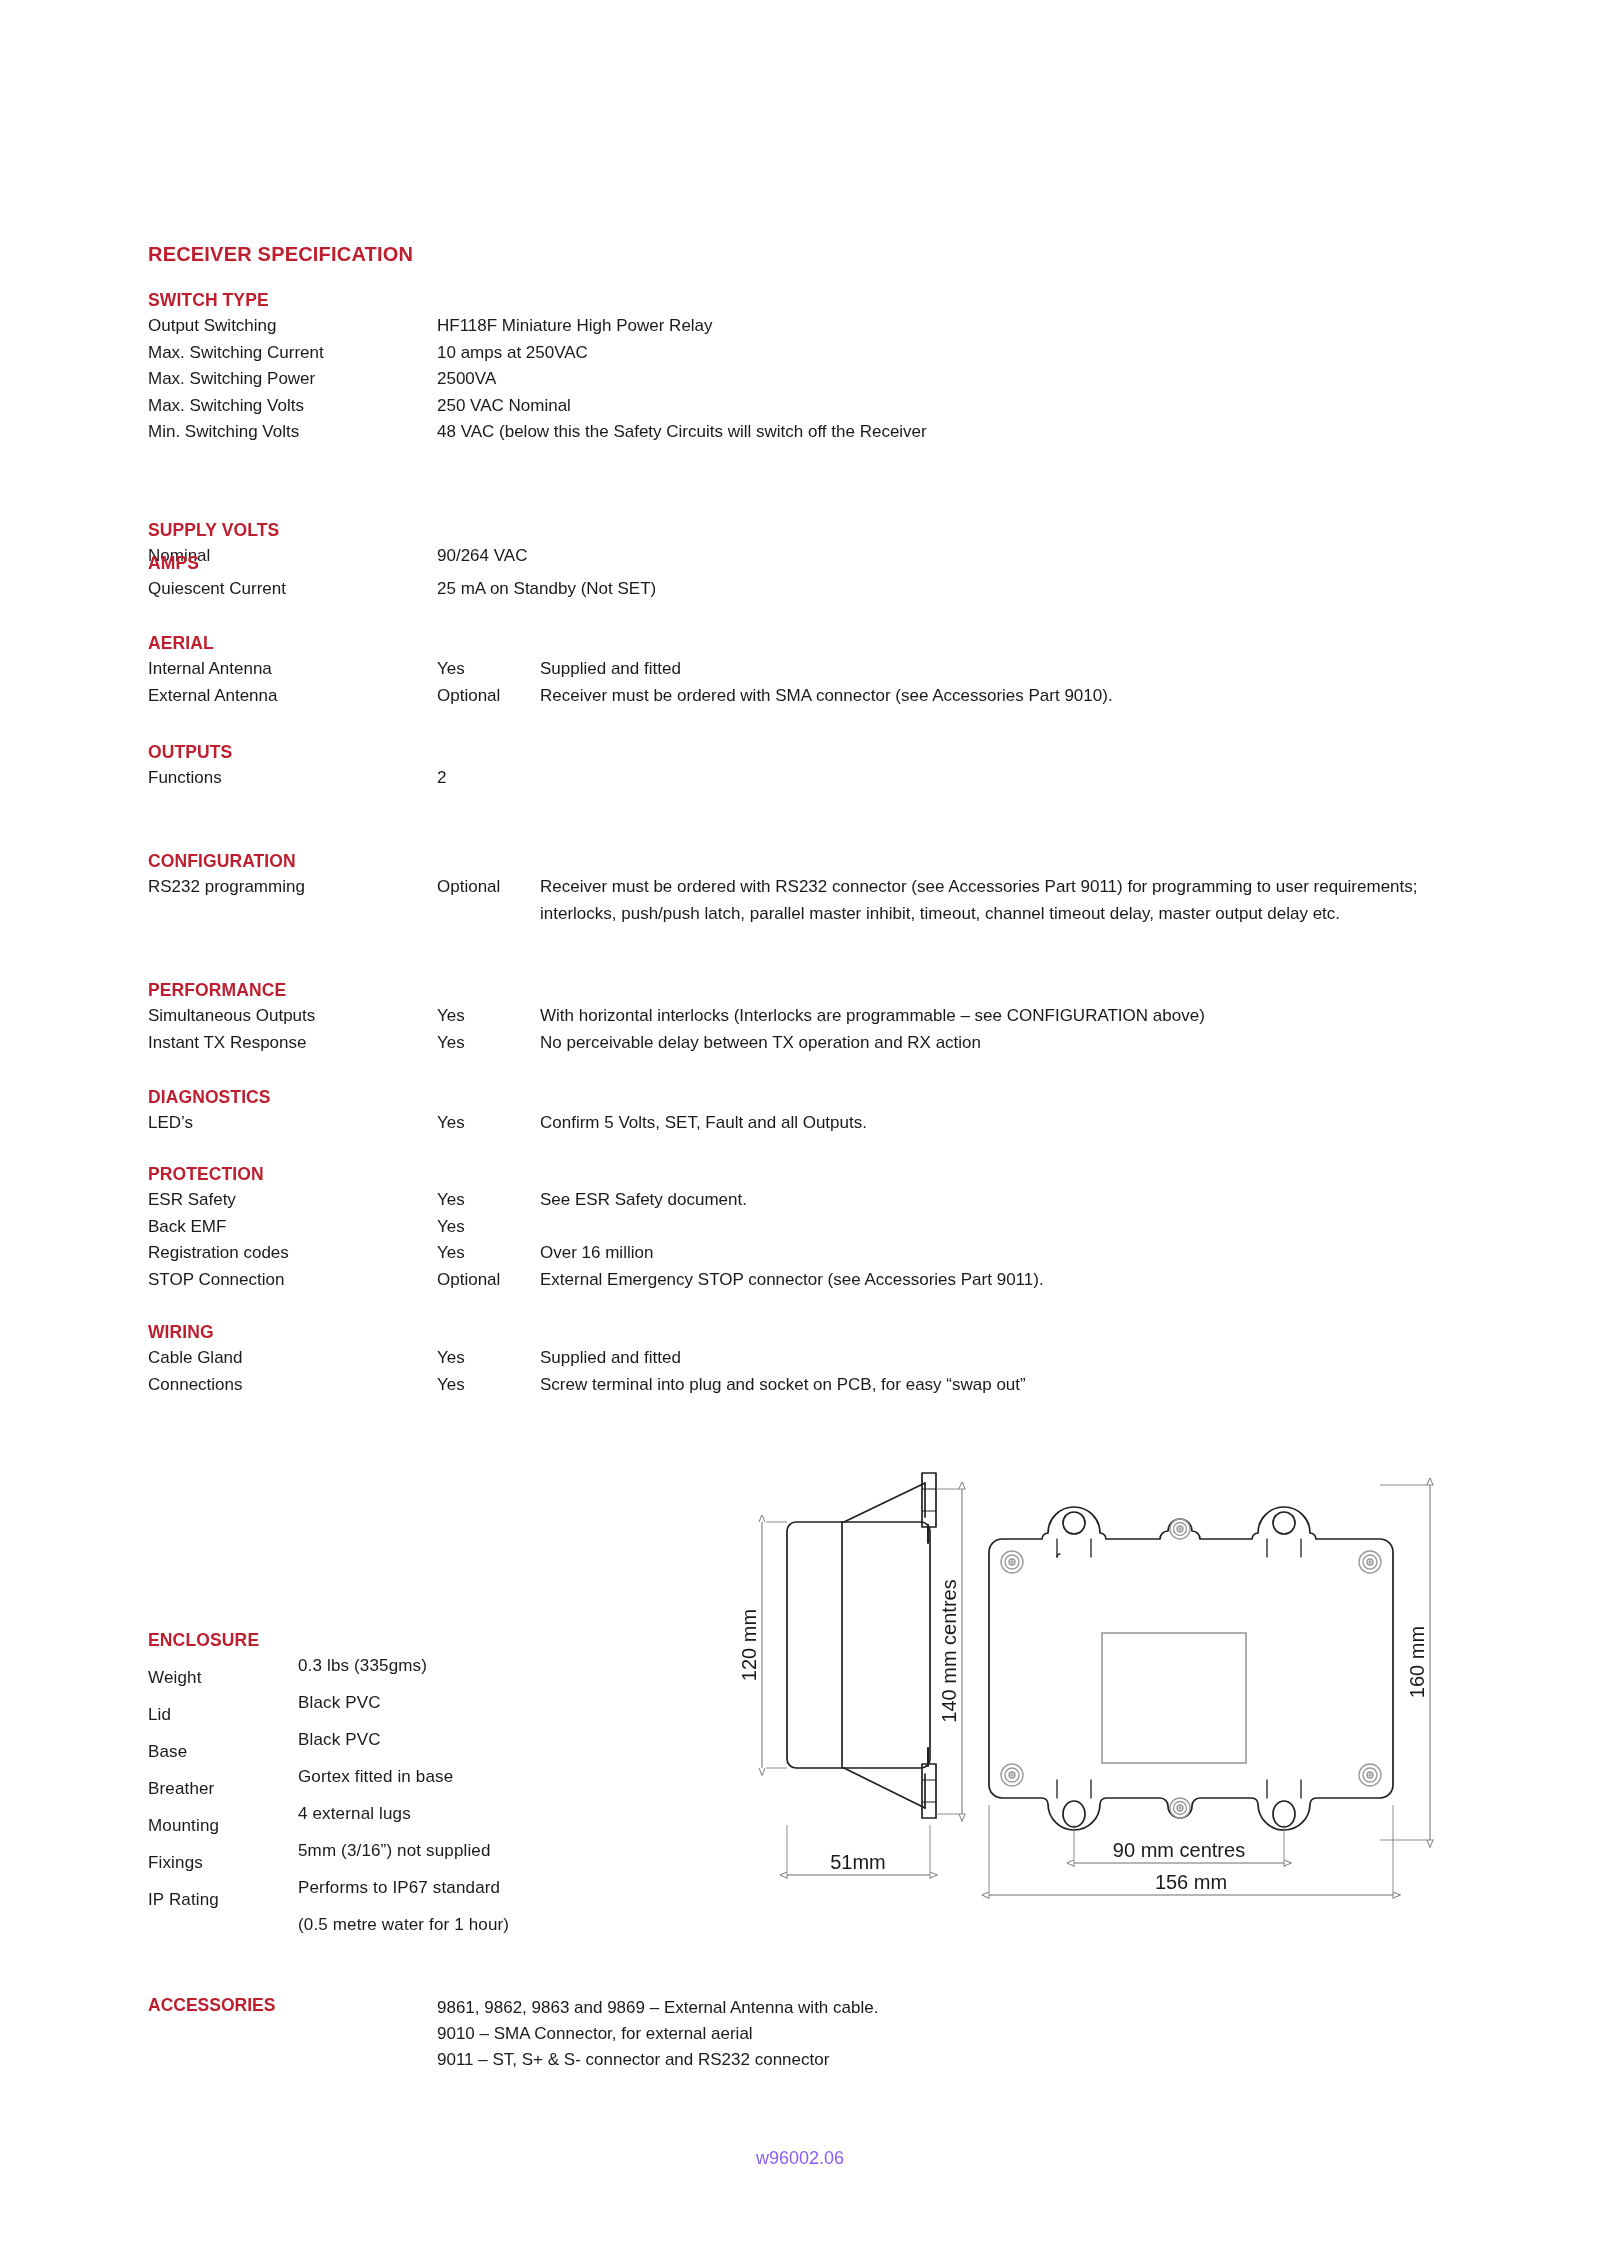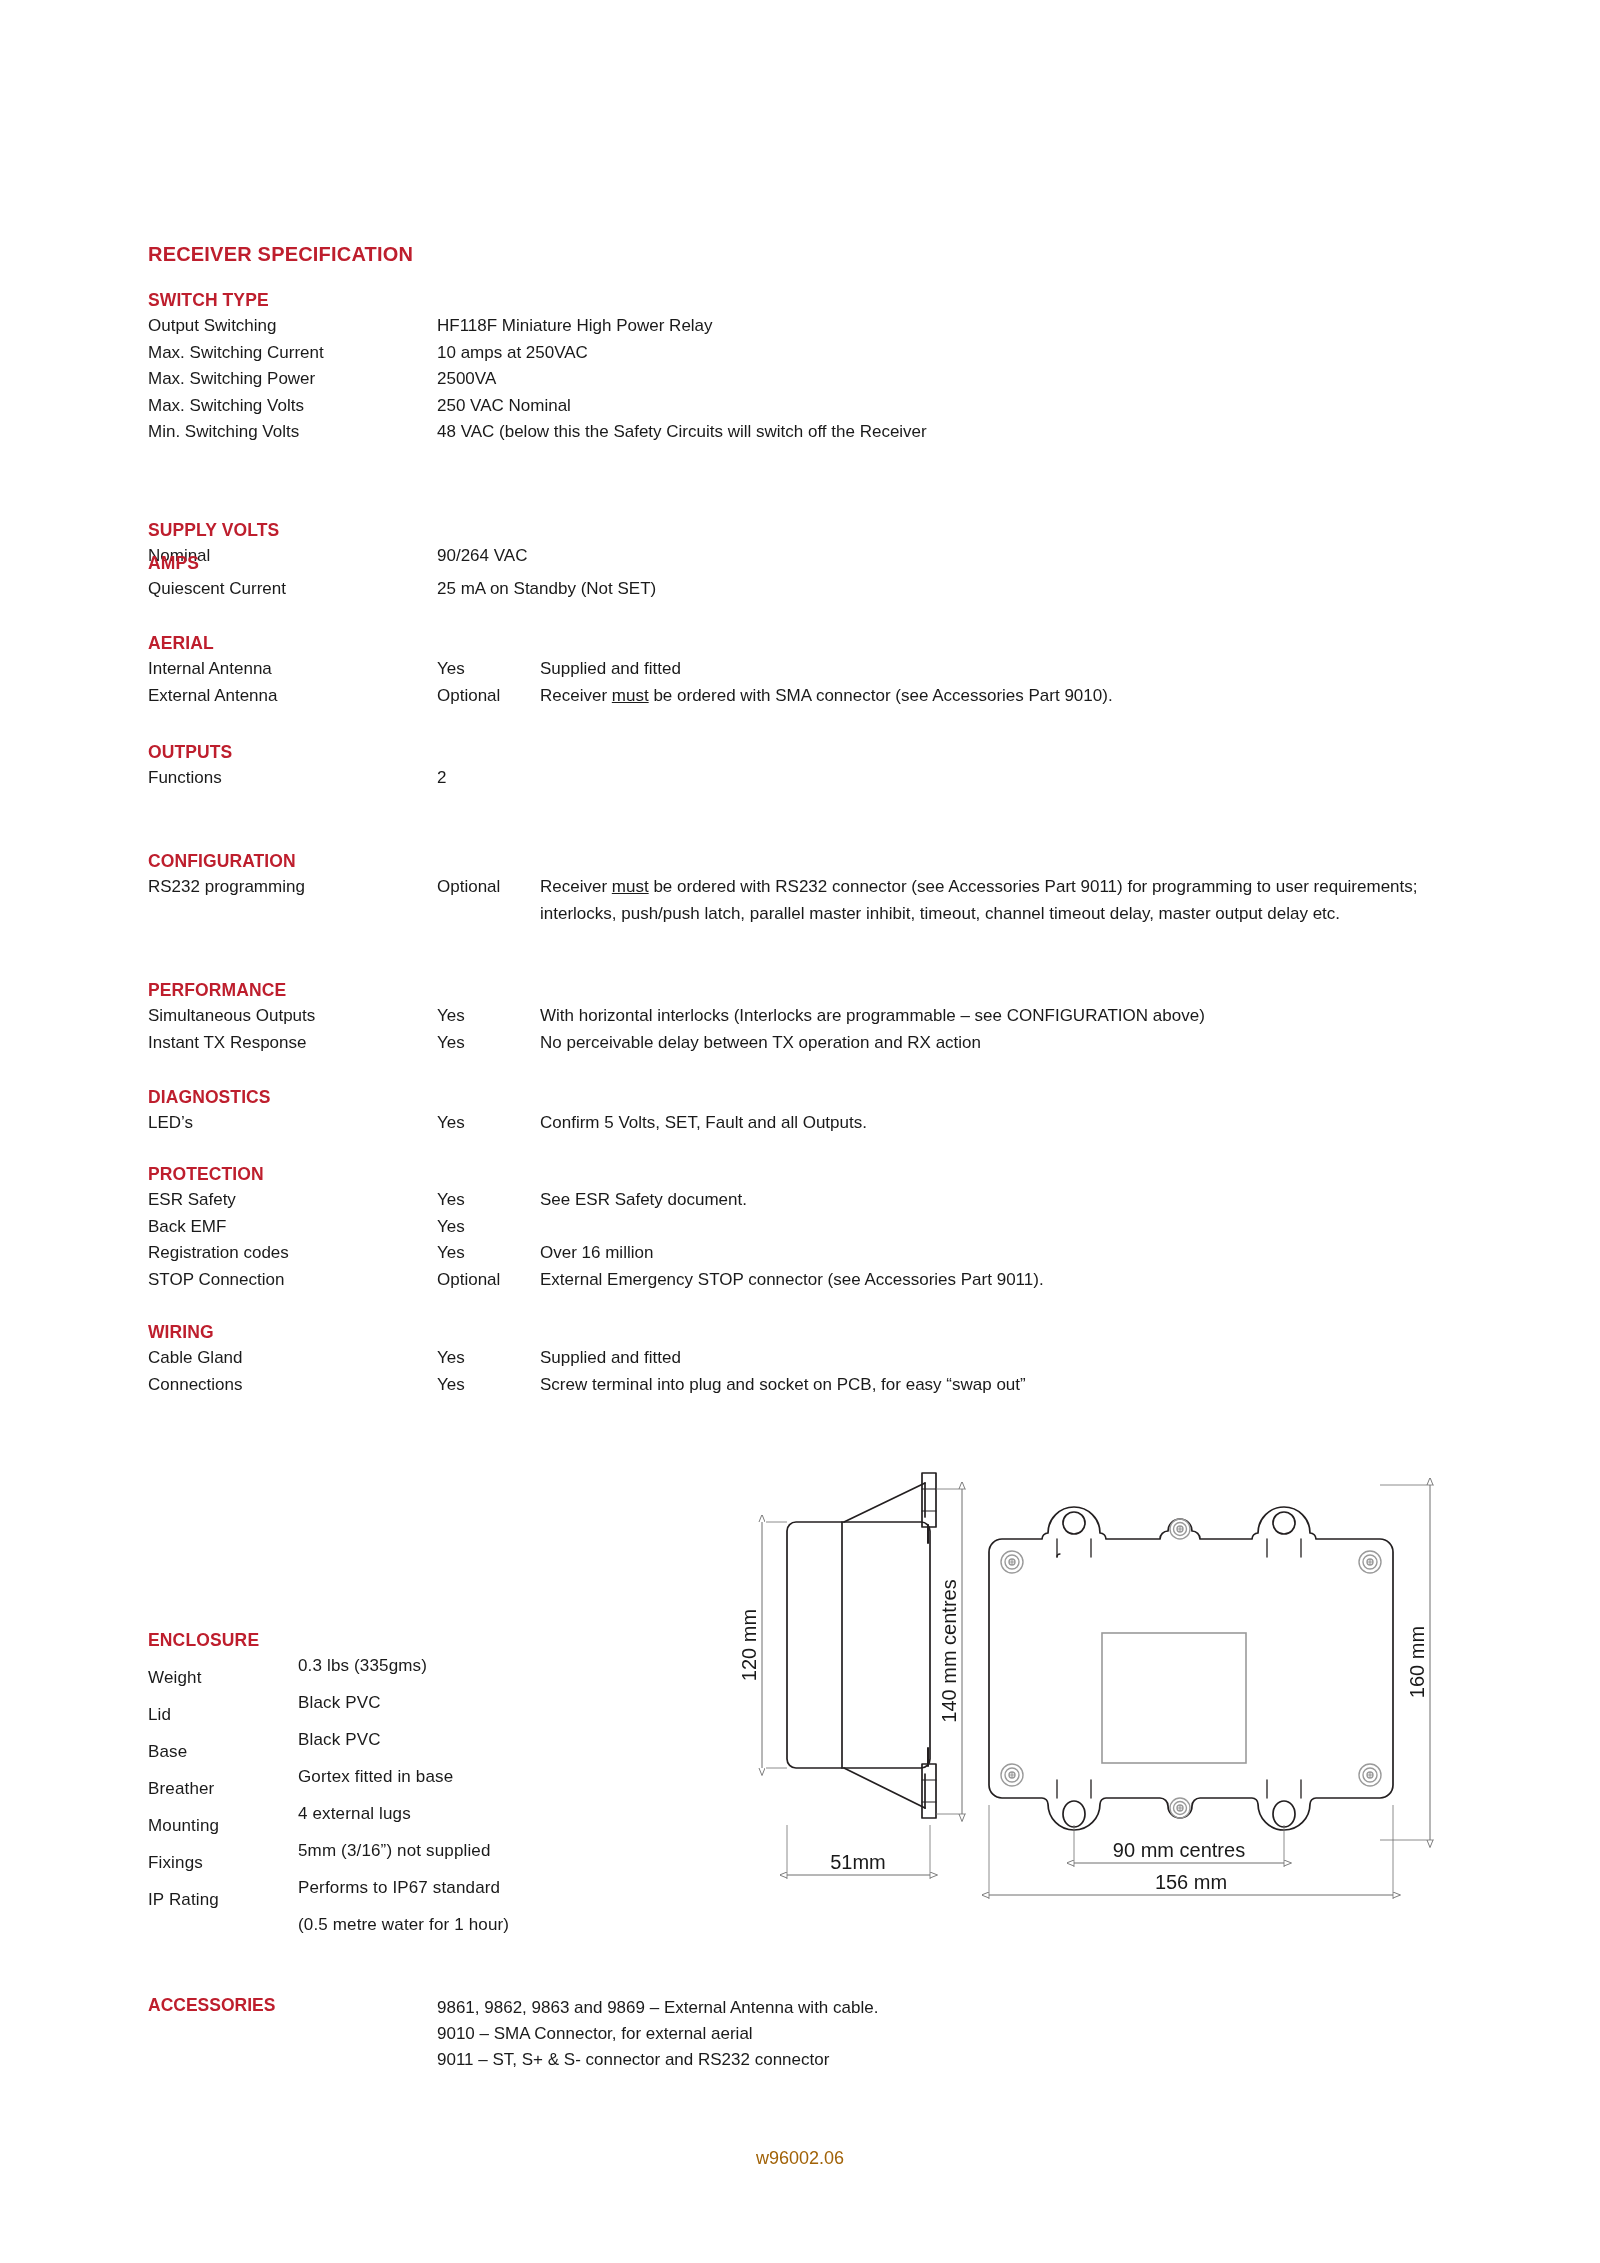--- a/index.html
+++ b/index.html
@@ -43,41 +43,41 @@
     align-items: flex-start;
     font-size: 17px;
     line-height: 26.5px;
     color: #1a1a1a;
   }
   .col-label { width: 289px; flex: 0 0 289px; }
   .col-value { width: 103px; flex: 0 0 103px; }
   .col-desc  { flex: 1 1 auto; }
   .col-desc.wide { max-width: 940px; }
   .col-wide-value { flex: 1 1 auto; }
-  .u { text-decoration: underline; }
+  .u { }
 
   
   #enclosure-section .spec-row,
   #enclosure-section .section-heading { letter-spacing: 0.15px; }
   #enclosure-section .col-label { width: 150px; flex: 0 0 150px; margin-top: 12px; }
   #enclosure-section .spec-row { line-height: 25px; font-size: 17px; }
 
   #accessories-section .acc-label {
     position: absolute; left: 0; top: 0;
     font-size: 17.5px; font-weight: bold; color: #BE1E2D;
   }
   #accessories-section .acc-lines { margin-left: 289px; }
   #accessories-section .acc-lines div { font-size: 17px; line-height: 26px; }
 
   #footer-code {
     position: absolute;
     left: 0; right: 0; top: 2148px;
     text-align: center;
     font-size: 18px;
-    color: #a16207;
+    color: #8b5cf6;
   }
 
   
   #drawing {
     position: absolute;
     left: 740px; top: 1465px;
     width: 720px; height: 530px;
   }
   #drawing svg { display: block; width: 720px; height: 530px; }
 </style>

